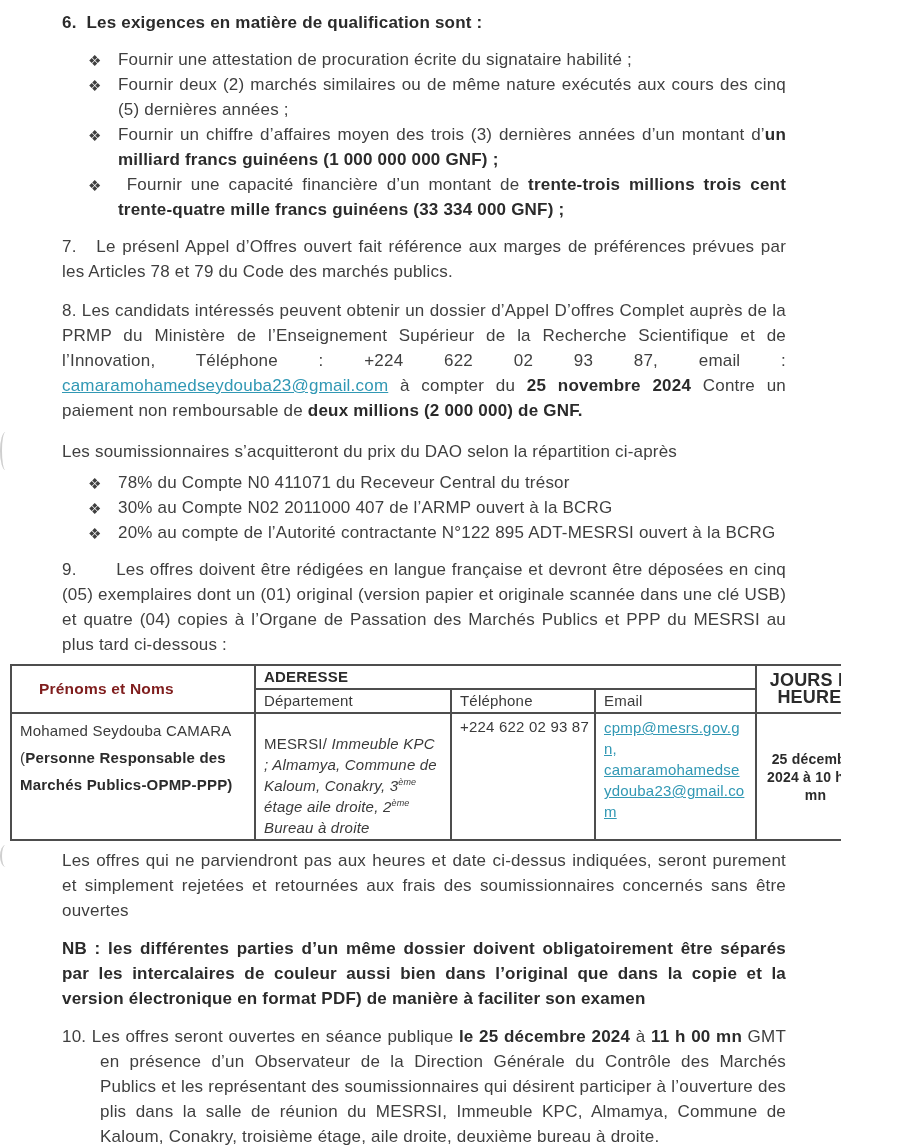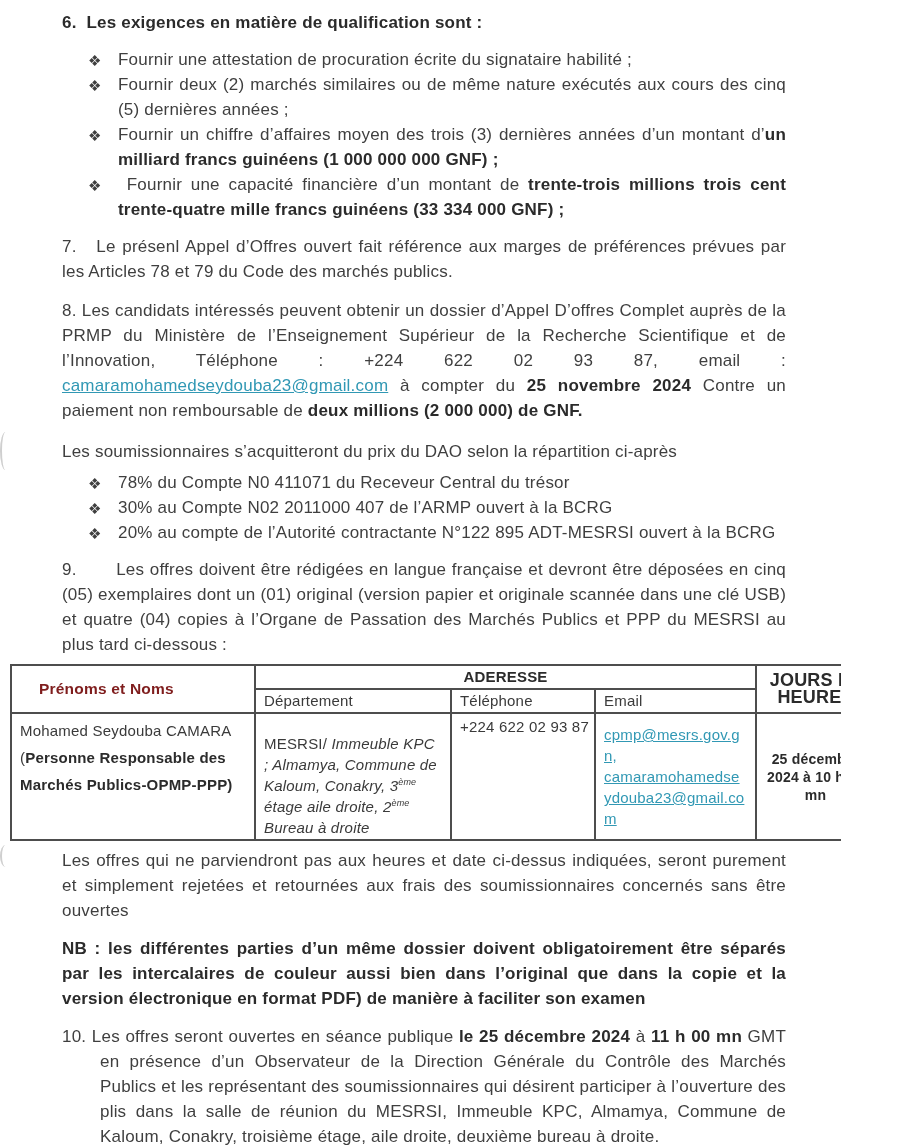--- a/index.html
+++ b/index.html
@@ -35,26 +35,26 @@
     width:864px;margin-left:-52px;margin-bottom:7px;
     font-size:15px;line-height:20px;color:#3a3a3a;
   }
   .doc-table th,.doc-table td{
     border:2px solid #4d4d4d;
     padding:1px 8px;
     vertical-align:top;text-align:left;font-weight:normal;
     overflow:hidden;
   }
   th.names{font-weight:700;vertical-align:middle;color:#7f1d1d;font-size:15.5px;padding-left:27px;}
-  th.adresse{font-weight:700;text-align:center;color:#2b2b2b;}
+  th.adresse{font-weight:700;color:#2b2b2b;}
   th.jours{font-weight:700;text-align:center;vertical-align:middle;font-size:18px;line-height:17px;color:#2b2b2b;}
   td.cell-name{line-height:27px;padding-top:3px;}
   td.cell-dept{line-height:21px;padding-top:19px;}
   td.cell-phone{padding-top:3px;white-space:nowrap;padding-left:8px;padding-right:2px;}
-  td.cell-email{word-break:break-all;line-height:21px;padding-top:10px;}
+  td.cell-email{word-break:break-all;line-height:21px;padding-top:3px;}
   td.cell-jours{font-weight:700;text-align:center;vertical-align:middle;font-size:14px;line-height:18px;color:#2b2b2b;}
 
   .pafter{margin-bottom:13px;}
   .pnb{margin-bottom:13px;}
   .p10{padding-left:38px;text-indent:-38px;}
 
   .artifact{position:absolute;left:0px;width:9px;border-left:2px solid #cfcfcf;}
   .a1{top:432px;height:38px;border-radius:60% 0 0 60%;}
   .a2{top:845px;height:22px;border-radius:50% 0 0 50%;}
 </style>

